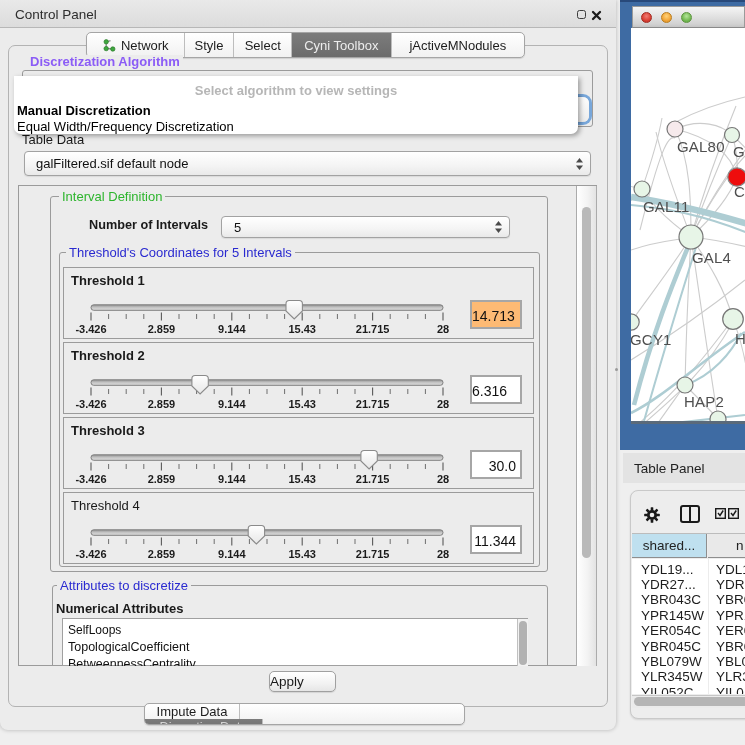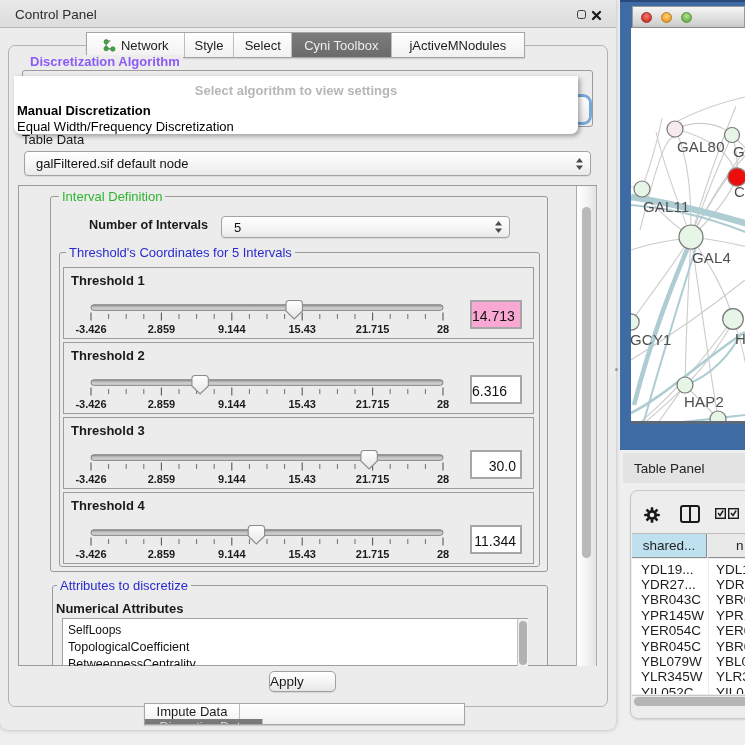--- a/index.html
+++ b/index.html
@@ -2,21 +2,21 @@
 <html><head><meta charset="utf-8"><style>
 * { margin:0; padding:0; box-sizing:border-box; }
 html,body { width:745px; height:745px; overflow:hidden; background:#efefef;
   font-family:"Liberation Sans", sans-serif; }
 #root { position:relative; width:745px; height:745px; }
 .grp { position:absolute; border:1px solid #9b9b9b; border-radius:3px; }
 .grplab { position:absolute; background:#ececec; padding:0 3px; font-size:13px; line-height:13px; }
 .combo { position:absolute; background:linear-gradient(#ffffff,#f4f4f4 60%,#e9e9e9); border:1px solid #a2a2a2;
   border-radius:4px; font-size:13px; color:#111; box-shadow:0 1px 1px rgba(0,0,0,0.08); }
 .combo .arr { position:absolute; right:6px; top:50%; width:9px; height:14px; margin-top:-7px; }
-.seg { position:absolute; display:flex; border:1px solid #a5a5a5; border-radius:0; overflow:hidden;
+.seg { position:absolute; display:flex; border:1px solid #a5a5a5; border-radius:5px; overflow:hidden;
   background:linear-gradient(#ffffff,#f1f1f1); box-shadow:0 1px 1px rgba(0,0,0,0.12); }
 .seg > div { font-size:13px; color:#1c1c1c; display:flex; align-items:center; justify-content:center;
   border-right:1px solid #bdbdbd; white-space:nowrap; }
 .seg > div:last-child { border-right:none; }
 .seg > div.act { background:linear-gradient(#7c7c7c,#6b6b6b); color:#ededed; }
 </style></head>
 <body>
 <div id="root">
 
 <div style="position:absolute;left:0;top:0;width:616px;height:730px;background:#ececec;
@@ -118,21 +118,21 @@
       <line x1="362.4" y1="19" x2="362.4" y2="24" stroke="#6e6e6e" stroke-width="1"></line>
       <line x1="380.0" y1="17.5" x2="380.0" y2="25.5" stroke="#5a5a5a" stroke-width="1.1"></line>
 <text x="28.0" y="38" text-anchor="middle" font-size="11" font-weight="bold" fill="#1c1c1c" font-family="Liberation Sans, sans-serif">-3.426</text>
       <text x="98.4" y="38" text-anchor="middle" font-size="11" font-weight="bold" fill="#1c1c1c" font-family="Liberation Sans, sans-serif">2.859</text>
       <text x="168.8" y="38" text-anchor="middle" font-size="11" font-weight="bold" fill="#1c1c1c" font-family="Liberation Sans, sans-serif">9.144</text>
       <text x="239.2" y="38" text-anchor="middle" font-size="11" font-weight="bold" fill="#1c1c1c" font-family="Liberation Sans, sans-serif">15.43</text>
       <text x="309.6" y="38" text-anchor="middle" font-size="11" font-weight="bold" fill="#1c1c1c" font-family="Liberation Sans, sans-serif">21.715</text>
       <text x="380.0" y="38" text-anchor="middle" font-size="11" font-weight="bold" fill="#1c1c1c" font-family="Liberation Sans, sans-serif">28</text>
 <path d="M 223.0 8.7 Q 223.0 5.5 226.2 5.5 L 236.2 5.5 Q 239.4 5.5 239.4 8.7 L 239.4 16.0 L 231.2 24.0 L 223.0 16.0 Z" fill="url(#thumbg)" stroke="#8a8a8a" stroke-width="1.1"></path>
 </svg>
-<div style="position:absolute;left:470px;top:300px;width:52px;height:29px;border:2px solid #a6a6a6;background:#f9a8d4;font-size:14px;color:#111;text-align:right;line-height:29px;padding-right:16px;">14.713</div>
+<div style="position:absolute;left:470px;top:300px;width:52px;height:29px;border:2px solid #a6a6a6;background:#fdba74;font-size:14px;color:#111;text-align:right;line-height:29px;padding-right:16px;">14.713</div>
 <div style="position:absolute;left:63px;top:342px;width:471px;height:72px;border:1px solid #9b9b9b;background:#ececec;"></div>
 <div style="position:absolute;left:71px;top:348px;font-size:13px;font-weight:bold;color:#1a1a1a;">Threshold 2</div>
 <svg style="position:absolute;left:63px;top:370px;" width="420" height="44" viewBox="0 0 420 44">
 <defs>
 <linearGradient id="trackg342" x1="0" y1="0" x2="0" y2="1">
 <stop offset="0" stop-color="#8f8f8f"></stop>
           <stop offset="0.45" stop-color="#c2c2c2"></stop>
           <stop offset="1" stop-color="#dedede"></stop>
 </linearGradient>
 <linearGradient id="thumbg" x1="0" y1="0" x2="0" y2="1">
@@ -212,21 +212,21 @@
 <text x="28.0" y="38" text-anchor="middle" font-size="11" font-weight="bold" fill="#1c1c1c" font-family="Liberation Sans, sans-serif">-3.426</text>
       <text x="98.4" y="38" text-anchor="middle" font-size="11" font-weight="bold" fill="#1c1c1c" font-family="Liberation Sans, sans-serif">2.859</text>
       <text x="168.8" y="38" text-anchor="middle" font-size="11" font-weight="bold" fill="#1c1c1c" font-family="Liberation Sans, sans-serif">9.144</text>
       <text x="239.2" y="38" text-anchor="middle" font-size="11" font-weight="bold" fill="#1c1c1c" font-family="Liberation Sans, sans-serif">15.43</text>
       <text x="309.6" y="38" text-anchor="middle" font-size="11" font-weight="bold" fill="#1c1c1c" font-family="Liberation Sans, sans-serif">21.715</text>
       <text x="380.0" y="38" text-anchor="middle" font-size="11" font-weight="bold" fill="#1c1c1c" font-family="Liberation Sans, sans-serif">28</text>
 <path d="M 297.9 8.7 Q 297.9 5.5 301.1 5.5 L 311.1 5.5 Q 314.3 5.5 314.3 8.7 L 314.3 16.0 L 306.1 24.0 L 297.9 16.0 Z" fill="url(#thumbg)" stroke="#8a8a8a" stroke-width="1.1"></path>
 </svg>
 <div style="position:absolute;left:470px;top:450px;width:52px;height:29px;border:2px solid #a6a6a6;background:#ffffff;font-size:14px;color:#111;text-align:right;line-height:29px;padding-right:4px;">30.0</div>
 <div style="position:absolute;left:63px;top:492px;width:471px;height:72px;border:1px solid #9b9b9b;background:#ececec;"></div>
-<div style="position:absolute;left:71px;top:498px;font-size:13px;font-weight:bold;color:#1a1a1a;">Threshold 4</div>
+<div style="position:absolute;left:71px;top:498px;font-size:13px;font-weight:normal;color:#1a1a1a;">Threshold 4</div>
 <svg style="position:absolute;left:63px;top:520px;" width="420" height="44" viewBox="0 0 420 44">
 <defs>
 <linearGradient id="trackg492" x1="0" y1="0" x2="0" y2="1">
 <stop offset="0" stop-color="#8f8f8f"></stop>
           <stop offset="0.45" stop-color="#c2c2c2"></stop>
           <stop offset="1" stop-color="#dedede"></stop>
 </linearGradient>
 <linearGradient id="thumbg" x1="0" y1="0" x2="0" y2="1">
 <stop offset="0" stop-color="#ffffff"></stop>
           <stop offset="0.5" stop-color="#f2f2f2"></stop>

